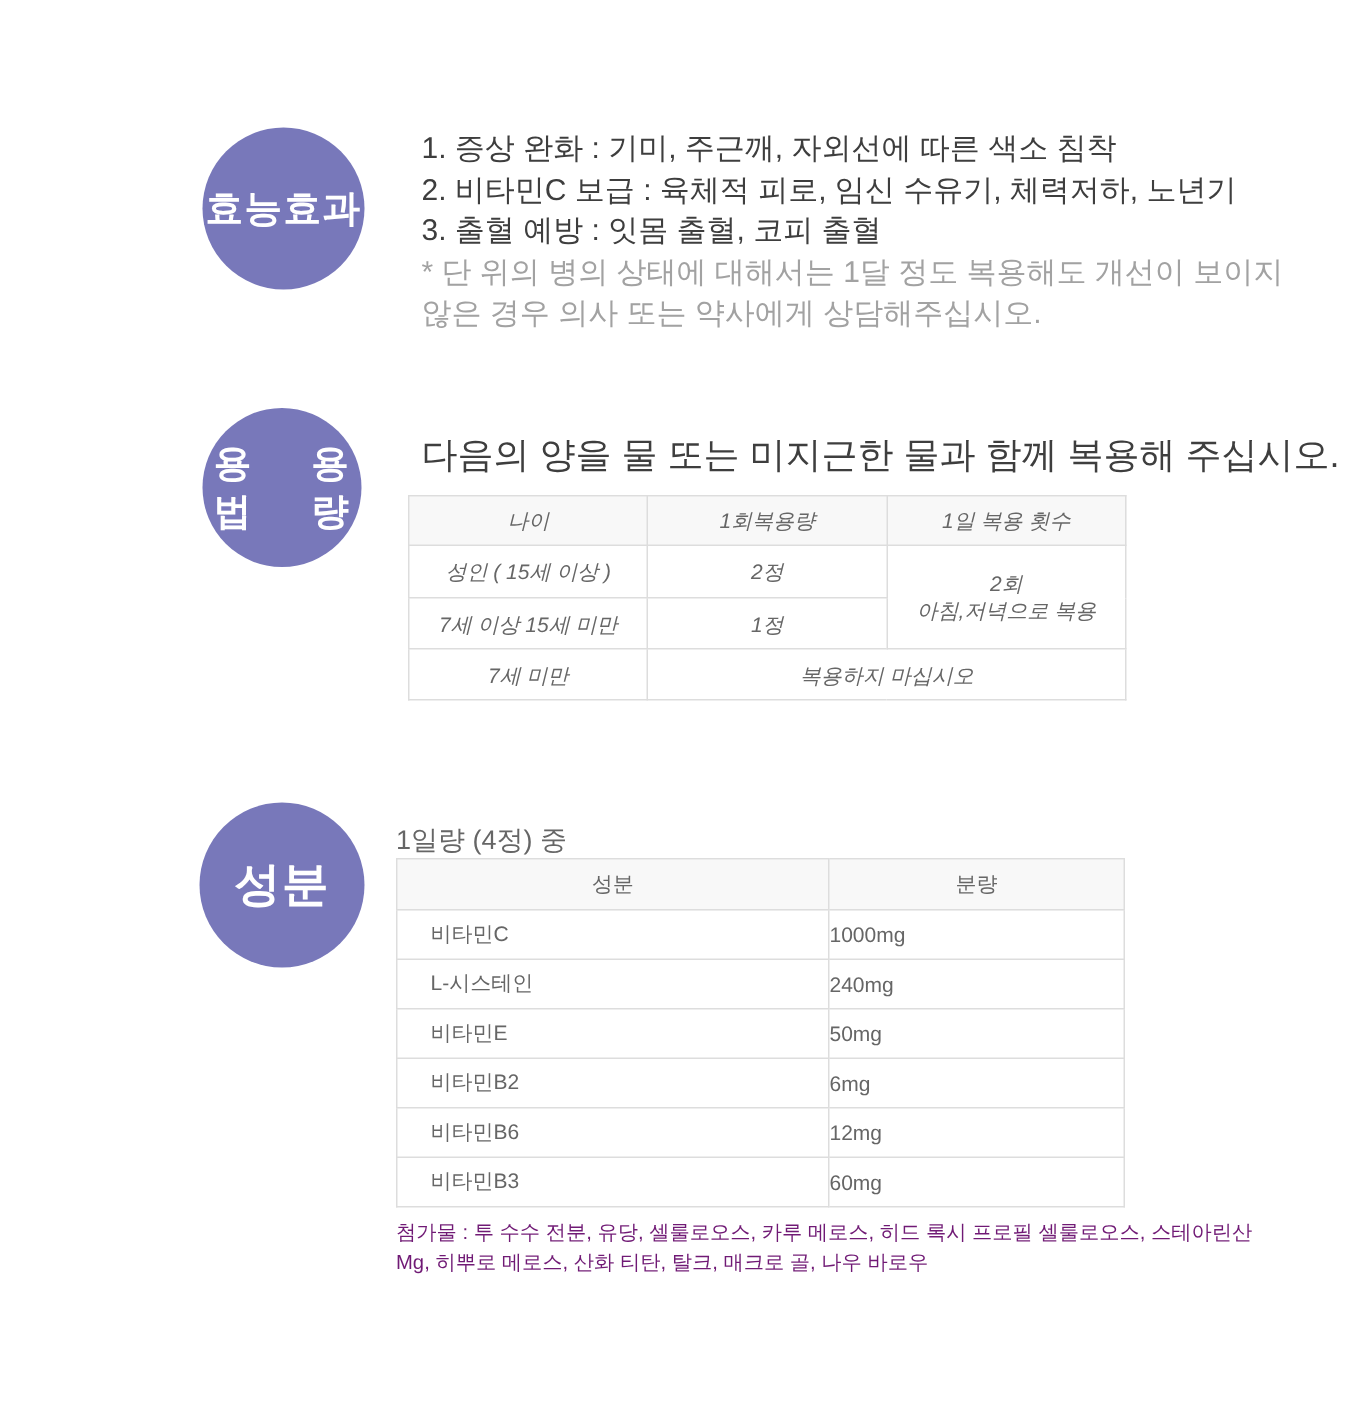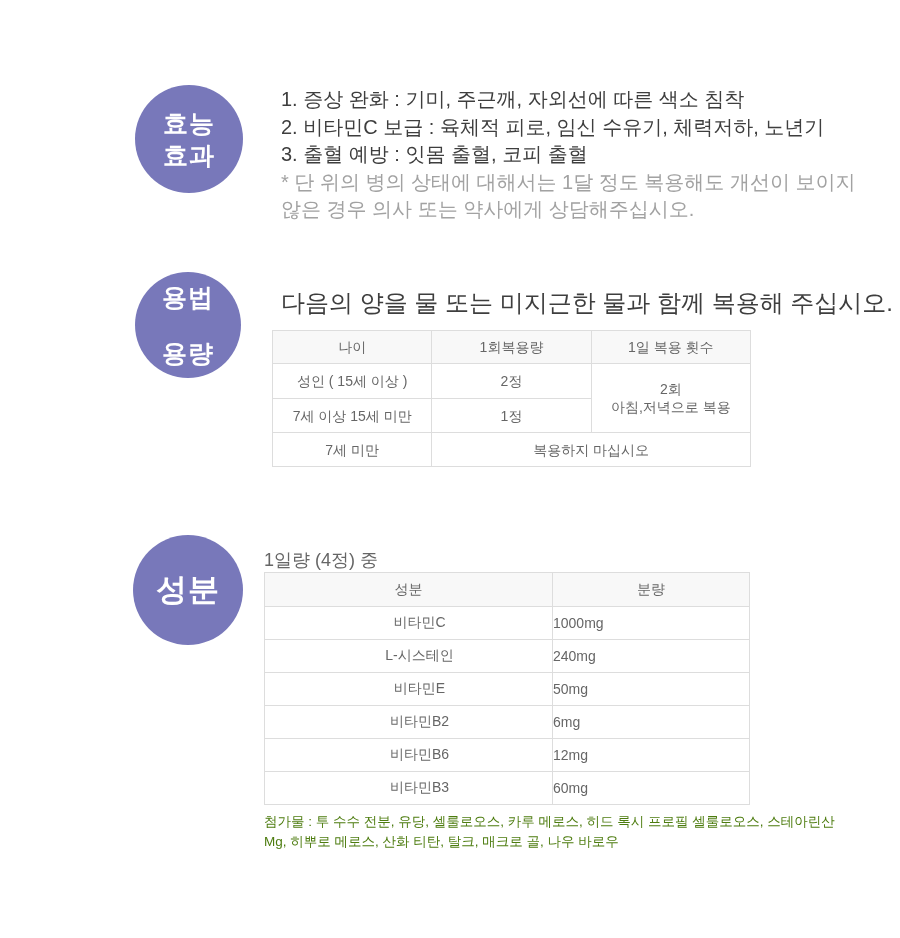--- a/index.html
+++ b/index.html
@@ -2,53 +2,53 @@
 <html lang="ko"><head>
 <meta charset="utf-8">
 <style>
   html,body{margin:0;padding:0;background:#ffffff;}
   body{font-family:"Liberation Sans","DejaVu Sans",sans-serif;}
   .canvas{position:relative;width:900px;height:938px;background:#ffffff;overflow:hidden;}
 
   
   .badge{
     position:absolute;border-radius:50%;background:#7878ba;
-    display:flex;flex-direction:column;align-items:center;justify-content:center;
+    display:flex;flex-direction:row;align-items:center;justify-content:center;
     color:#ffffff;font-weight:bold;text-align:center;letter-spacing:1px;
   }
   .badge-efficacy{left:135px;top:85px;width:108px;height:108px;font-size:25px;line-height:32px;}
   .badge-dosage{left:135px;top:272px;width:106px;height:106px;font-size:25px;line-height:32px;gap:24px;}
   .badge-ingredients{left:133px;top:535px;width:110px;height:110px;font-size:31px;}
 
   
   .efficacy-text{position:absolute;left:281px;top:66px;width:600px;
     font-size:20px;line-height:27.5px;color:#3e3e3e;margin-top:20px;}
   .efficacy-note{color:#a2a2a2;width:588px;}
 
   
   .dosage-intro{position:absolute;left:281px;top:287px;font-size:24px;color:#3e3e3e;}
   .dosage-table{position:absolute;left:272px;top:330px;width:479px;
     border-collapse:collapse;font-size:14px;color:#666666;table-layout:fixed;}
   .dosage-table th,.dosage-table td{
     border:1px solid #dddddd;text-align:center;vertical-align:middle;
-    height:33px;padding:0 4px;font-weight:normal;line-height:18px;}
+    height:33px;padding:0 4px;font-weight:normal;line-height:18px;font-style:italic;}
   .dosage-table thead th{background:#f8f8f8;height:32px;}
 
   
   .ingredients-caption{position:absolute;left:264px;top:548px;font-size:18px;color:#666666;}
   .ingredients-table{position:absolute;left:264px;top:572px;width:486px;
     border-collapse:collapse;font-size:14px;color:#666666;table-layout:fixed;}
   .ingredients-table th,.ingredients-table td{
     border:1px solid #dddddd;height:32px;padding:0;font-weight:normal;vertical-align:middle;}
   .ingredients-table thead th{background:#f8f8f8;text-align:center;height:33px;}
-  .ingredients-table td.name{text-align:center;padding-left:22px;width:287px;}
+  .ingredients-table td.name{text-align:left;padding-left:22px;width:287px;}
   .ingredients-table td.amount{text-align:left;}
 
   .additives-footnote{position:absolute;left:264px;top:812px;width:574px;
-    font-size:13.5px;line-height:20px;color:#4d7c0f;word-break:break-all;}
+    font-size:13.5px;line-height:20px;color:#701a75;word-break:break-all;}
 </style>
 </head>
 <body>
 
 <div class="canvas">
 
   <div class="badge badge-efficacy">
     <div>효능</div>
     <div>효과</div>
   </div>

